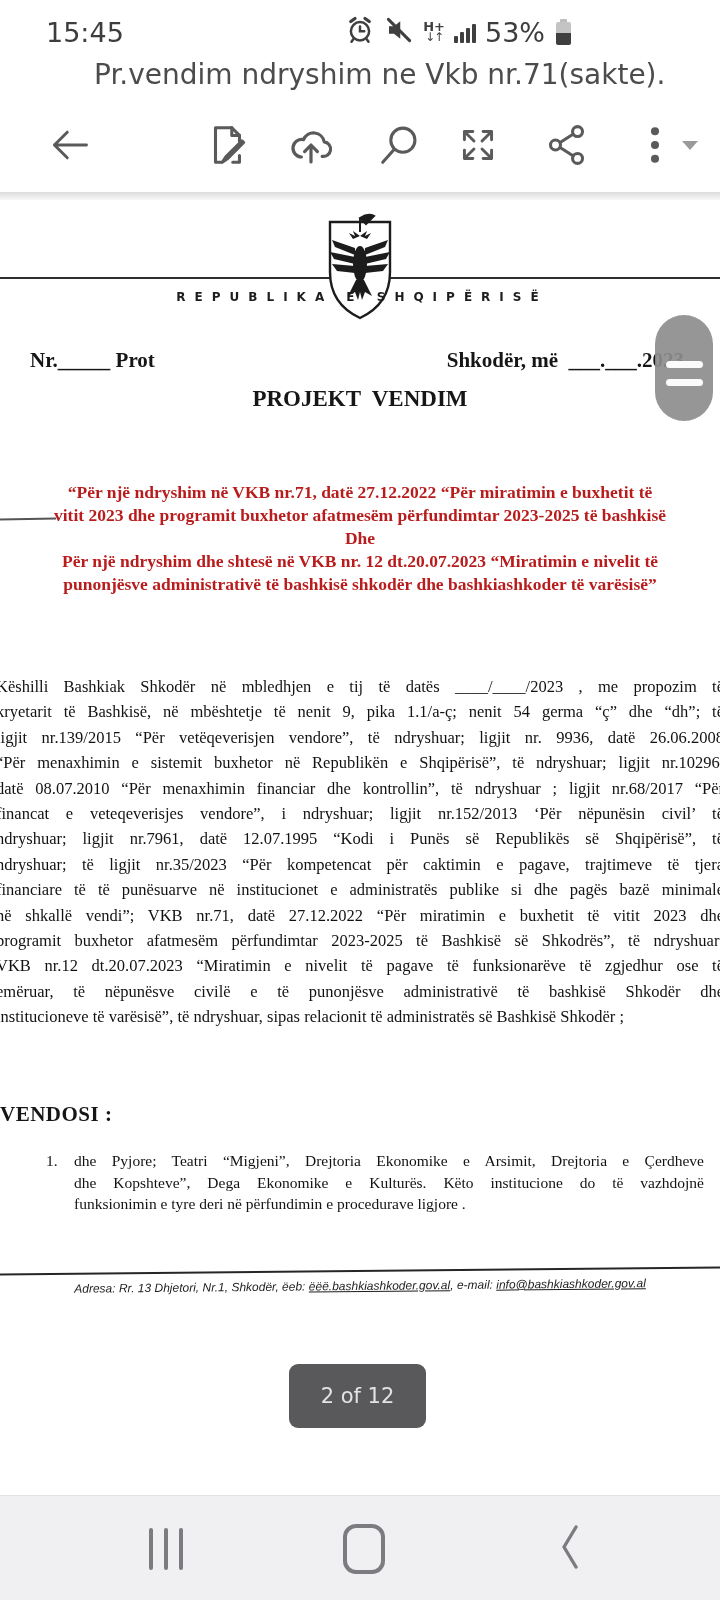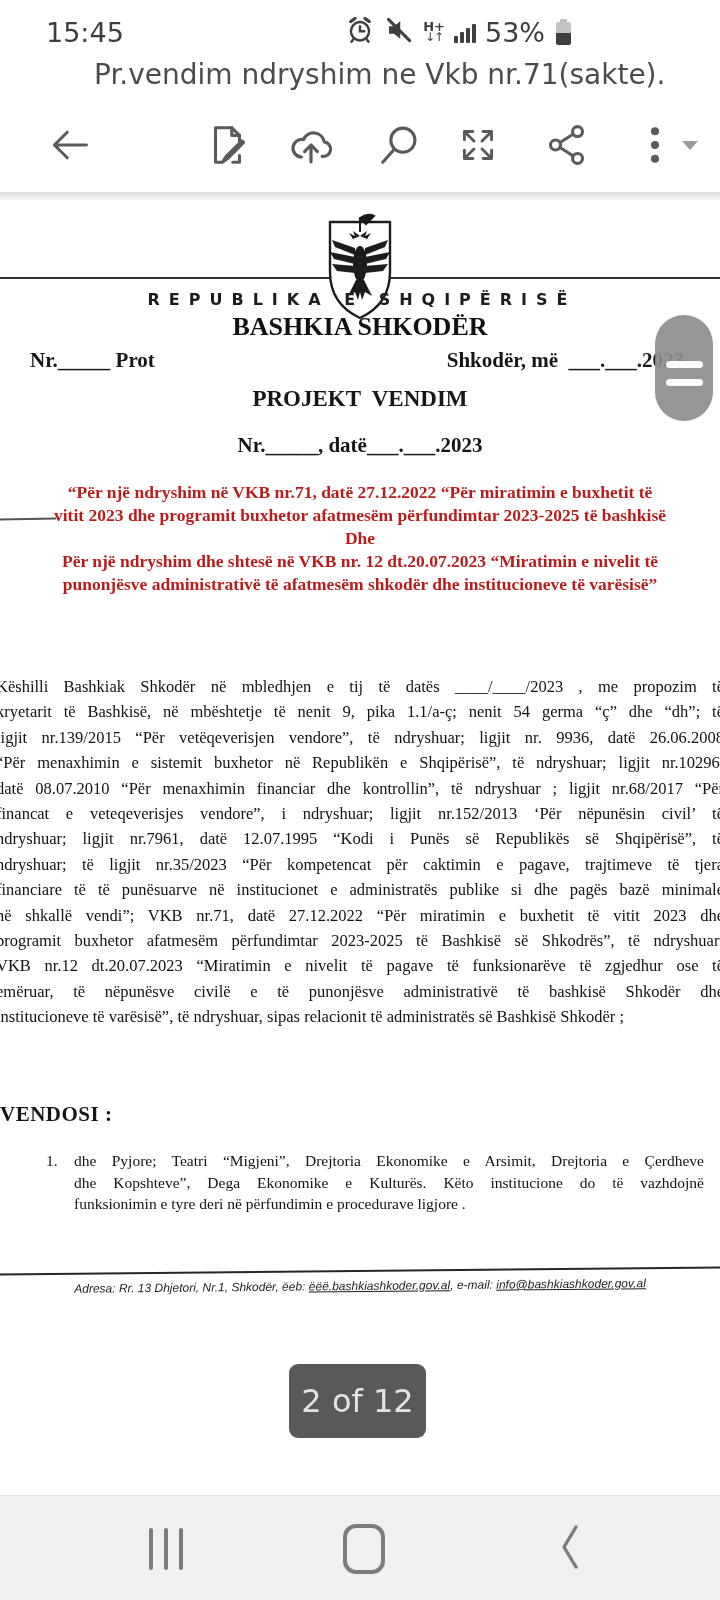--- a/index.html
+++ b/index.html
@@ -36,21 +36,21 @@
   .tb-more{display:flex;align-items:center;gap:10px;}
   .toolbar-shadow{position:absolute;top:192px;left:0;width:720px;height:10px;
       background:linear-gradient(to bottom,rgba(0,0,0,0.14),rgba(0,0,0,0));}
 
   
   .doc{position:absolute;top:200px;left:0;width:720px;height:1295px;background:#fff;
        font-family:"Liberation Serif",serif;color:#161616;}
   .hdr-line{position:absolute;top:77px;left:0;width:720px;border-top:2px solid #2e2e2e;}
   .emblem{position:absolute;top:12px;left:50%;transform:translateX(-50%);}
   .republic{position:absolute;top:90px;left:0;width:720px;text-align:center;
-            font-family:"DejaVu Sans",sans-serif;font-weight:bold;font-size:16px;
+            font-family:"DejaVu Sans",sans-serif;font-weight:bold;font-size:12px;
             letter-spacing:9px;padding-left:4px;box-sizing:border-box;color:#1d1d1d;}
   .muni{position:absolute;top:112px;left:0;width:720px;text-align:center;
         font-weight:bold;font-size:26px;color:#111;}
   .nr-row{position:absolute;top:148px;left:0;width:720px;display:flex;
           justify-content:space-between;box-sizing:border-box;padding:0 36px 0 30px;
           font-weight:bold;font-size:21px;white-space:pre;}
   .doc-type{position:absolute;top:186px;left:0;width:720px;text-align:center;
             font-weight:bold;font-size:23px;white-space:pre;}
   .doc-num{position:absolute;top:233px;left:0;width:720px;text-align:center;
            font-weight:bold;font-size:21px;white-space:pre;}
@@ -73,22 +73,22 @@
   .footer-text{position:absolute;top:1079px;left:0;width:720px;text-align:center;
                font-family:"Liberation Sans",sans-serif;font-style:italic;font-size:12px;
                color:#1e1e1e;transform:rotate(-0.55deg);white-space:nowrap;}
   .footer-text .lnk{text-decoration:underline;}
 
   
   .scroll-pill{position:absolute;top:315px;left:655px;width:58px;height:106px;
                border-radius:29px;background:rgba(141,141,141,0.92);}
   .scroll-pill i{position:absolute;left:11px;width:37px;height:7px;border-radius:3.5px;background:#fbfbfb;}
   .scroll-pill i.b1{top:46px;} .scroll-pill i.b2{top:64px;}
-  .page-badge{position:absolute;top:1364px;left:289px;width:137px;height:74px;border-radius:9px;
-              background:#59595c;color:#e3e3e3;font-size:32px;display:flex;
+  .page-badge{position:absolute;top:1364px;left:289px;width:137px;height:64px;border-radius:9px;
+              background:#59595c;color:#e3e3e3;font-size:21px;display:flex;
               align-items:center;justify-content:center;font-family:"DejaVu Sans",sans-serif;}
 
   
   .nav-bar{position:absolute;top:1495px;left:0;width:720px;height:105px;
            background:#f0f0f3;border-top:1px solid #e2e2e6;}
   .nav-btn{position:absolute;top:0;width:90px;height:105px;display:flex;
            align-items:center;justify-content:center;background:none;border:none;}
   .recents-bars{display:flex;gap:11px;}
   .recents-bars i{display:block;width:4px;height:42px;background:#7b7b80;border-radius:2px;}
   .home-sq{width:34px;height:42px;border:4px solid #7b7b80;border-radius:13px;}
@@ -226,36 +226,34 @@
           <path d="M33 54 L10 52 L15 59 L33 61 Z"></path>
           <path d="M43 36 L66 28 L63 35 L43 43 Z"></path>
           <path d="M43 45 L68 40 L64 47 L43 52 Z"></path>
           <path d="M43 54 L66 52 L61 59 L43 61 Z"></path>
           <path d="M34 68 L26 84 L33 80 L36 88 L38 80 L40 88 L43 80 L50 84 L42 68 Z"></path>
         </g>
       </svg>
     </div>
 
     <div class="republic">REPUBLIKA E SHQIPËRISË</div>
-    <div class="muni">BASHKIA SHKODËR</div>
 
     <div class="nr-row">
       <span>Nr._____ Prot</span>
       <span>Shkodër, më  ___.___.2023</span>
     </div>
 
     <div class="doc-type">PROJEKT  VENDIM</div>
-    <div class="doc-num">Nr._____, datë___.___.2023</div>
 
     <div class="title-block">
         <div>“Për  një  ndryshim në VKB  nr.71, datë 27.12.2022 “Për miratimin e buxhetit të</div>
         <div>vitit 2023 dhe programit buxhetor afatmesëm  përfundimtar 2023-2025 të bashkisë</div>
         <div>Dhe</div>
         <div>Për  një  ndryshim dhe shtesë  në VKB nr. 12 dt.20.07.2023 “Miratimin e nivelit të</div>
-        <div>punonjësve administrativë të afatmesëm shkodër dhe institucioneve të varësisë”</div>
+        <div>punonjësve administrativë të bashkisë shkodër dhe bashkiashkoder të varësisë”</div>
       </div>
 
     <div class="artifact-line"></div>
 
     <div class="body-block jlines">
         <div>Këshilli Bashkiak Shkodër në mbledhjen e tij të datës ____/____/2023 , me propozim të</div>
         <div>kryetarit të Bashkisë, në mbështetje të nenit 9, pika 1.1/a-ç; nenit 54 germa “ç” dhe “dh”; të</div>
         <div>ligjit nr.139/2015 “Për vetëqeverisjen vendore”, të ndryshuar; ligjit nr. 9936, datë 26.06.2008</div>
         <div>“Për menaxhimin e sistemit buxhetor në Republikën e Shqipërisë”, të ndryshuar; ligjit nr.10296,</div>
         <div>datë 08.07.2010 “Për menaxhimin financiar dhe kontrollin”, të ndryshuar ; ligjit nr.68/2017 “Për</div>

